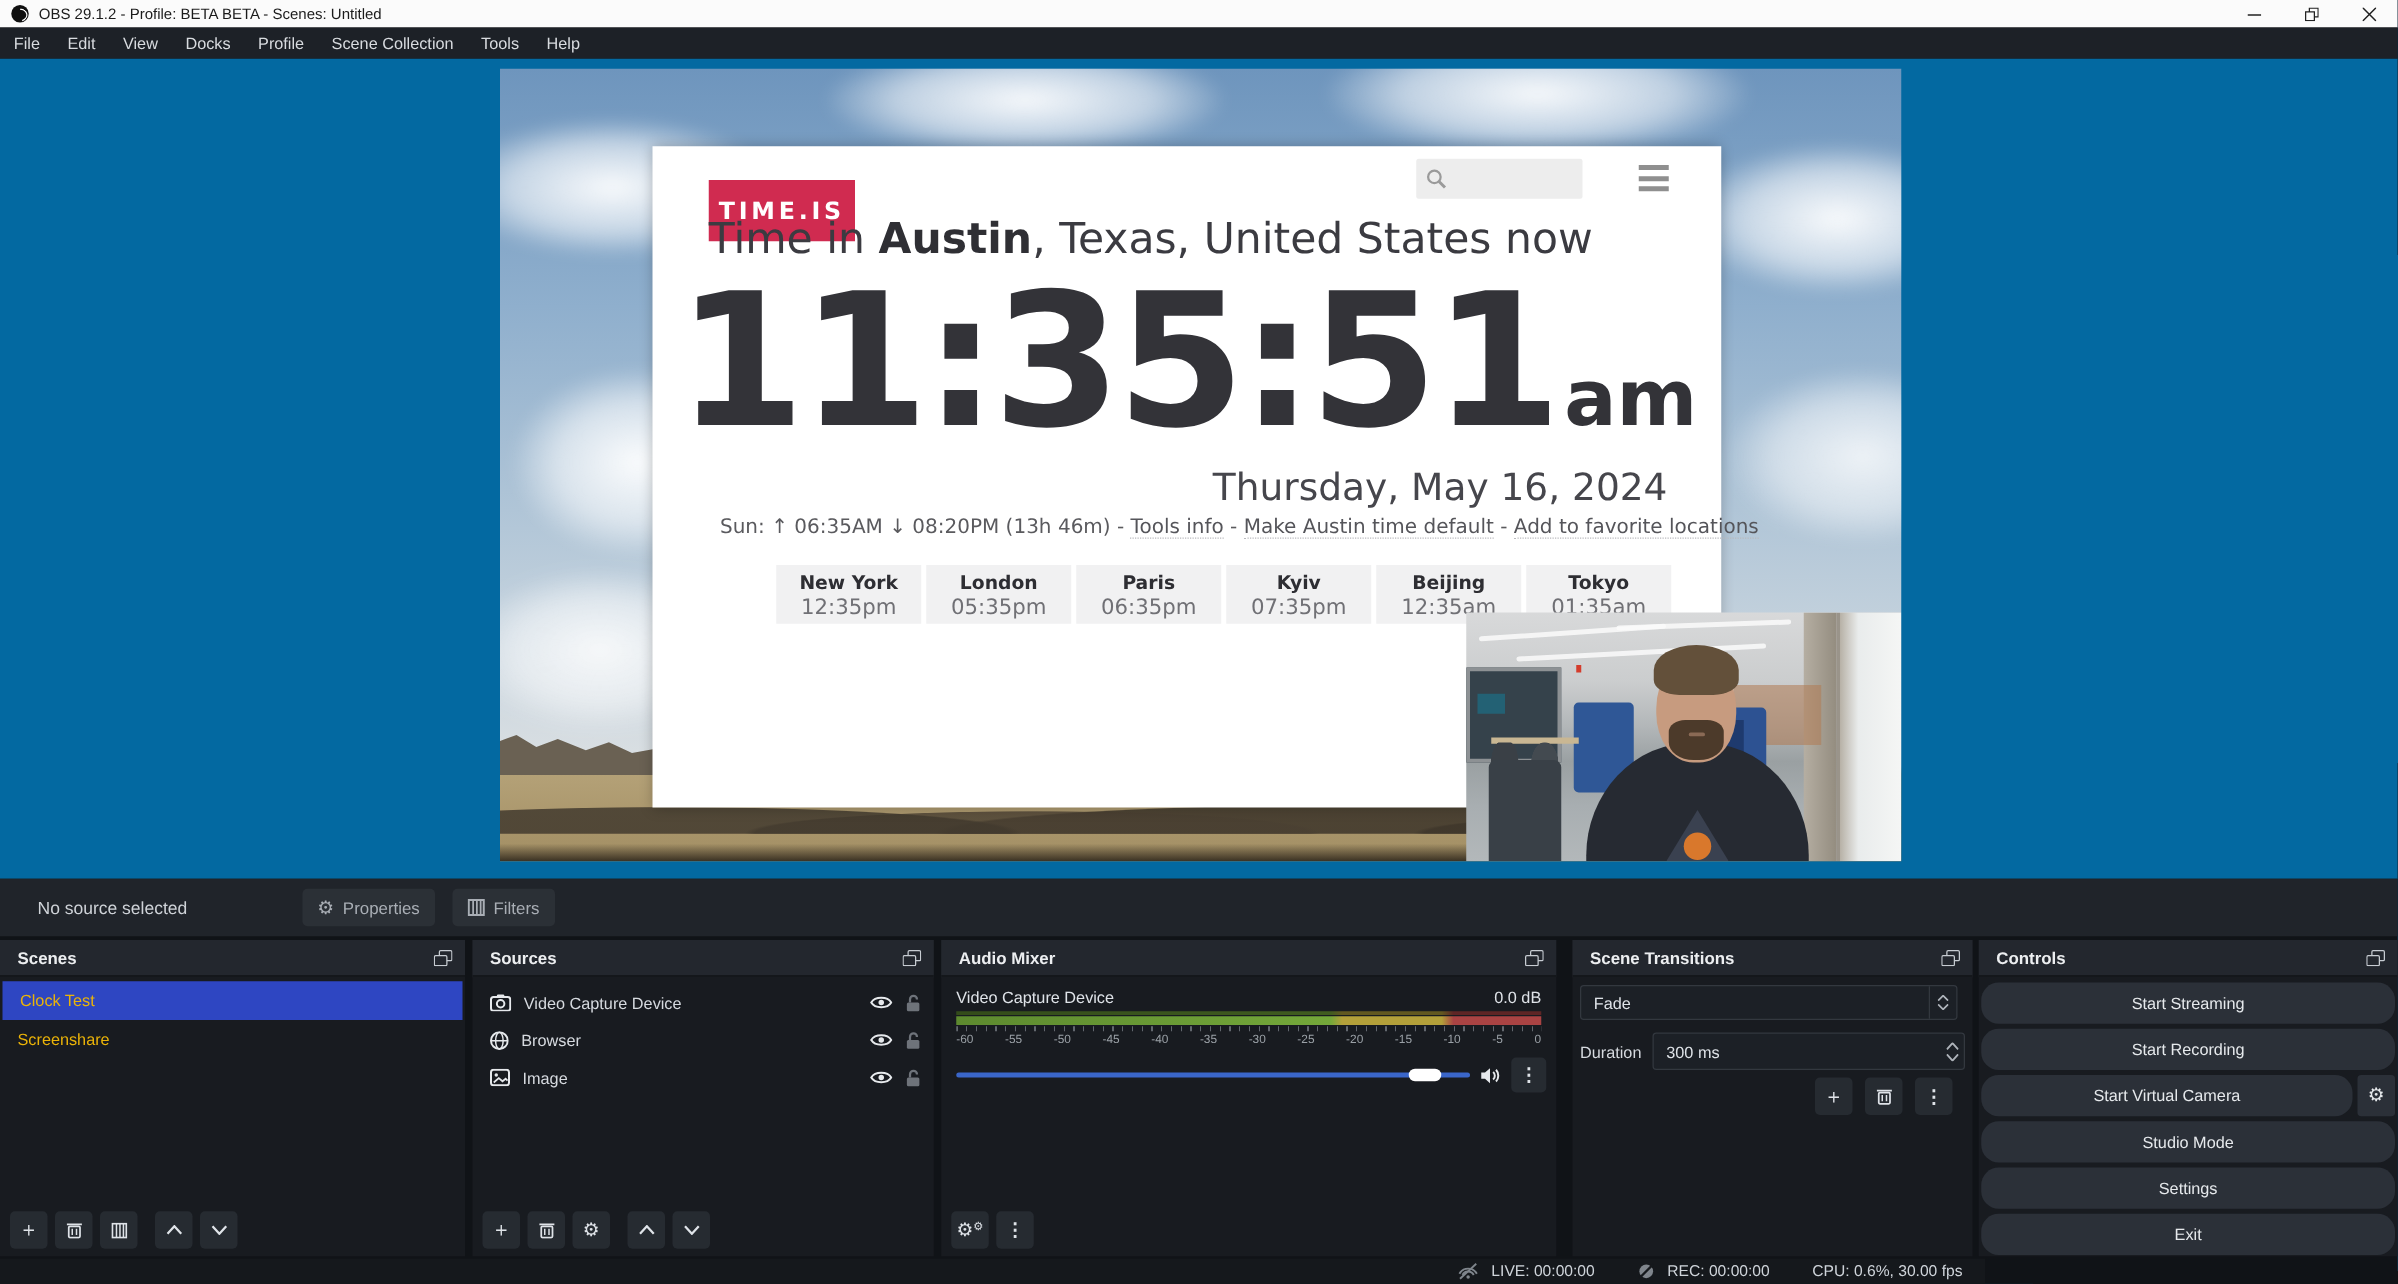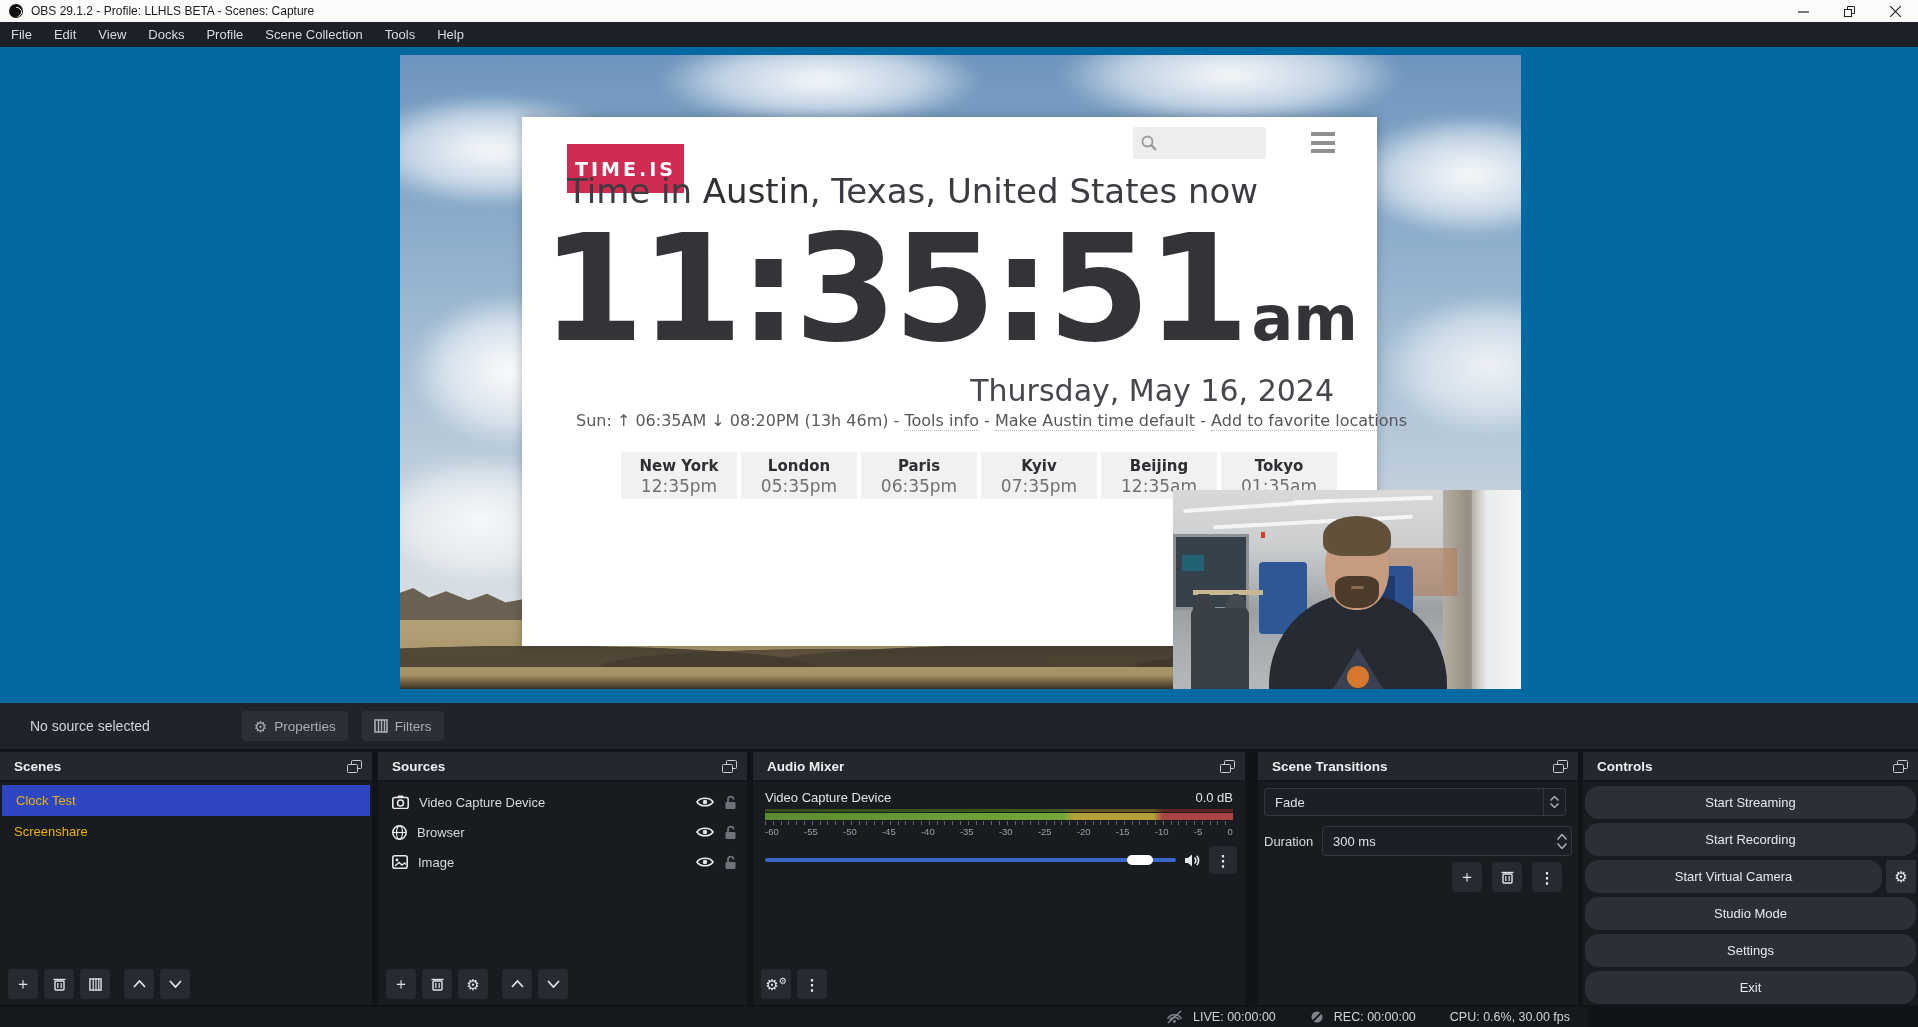--- a/index.html
+++ b/index.html
@@ -39,21 +39,21 @@
   #page { position:absolute; left:122px; top:62px; width:855px; height:529px; background:#ffffff;
     font-family:"DejaVu Sans", sans-serif; box-shadow:0 0 10px rgba(0,0,0,.25); }
   #logo { position:absolute; left:45px; top:27px; width:117px; height:49px; background:#d02b50; color:#fff;
     display:flex; align-items:center; justify-content:center; font-weight:bold; font-size:19px; letter-spacing:3px; }
   #searchbox { position:absolute; left:611px; top:10px; width:133px; height:32px; background:#ededed; border-radius:2px;
     display:flex; align-items:center; padding-left:7px; }
   #hamburger { position:absolute; left:789px; top:15px; width:24px; height:21px;
     display:flex; flex-direction:column; justify-content:space-between; }
   #hamburger span { display:block; height:4px; background:#8f8f8f; }
   #heading { position:absolute; left:45px; top:54px; width:790px; font-size:34px; color:#3b3b41; font-weight:400; }
-  #heading b { font-weight:normal; color:#2f2f34; }
+  #heading b { font-weight:bold; color:#2f2f34; }
   #clock { position:absolute; left:0; top:98px; width:855px; text-align:center; color:#333338; white-space:nowrap; }
   #clock .digits { font-size:148px; font-weight:bold; letter-spacing:-4px; line-height:1; }
   #clock .ampm  { font-size:62px; font-weight:bold; margin-left:6px; }
   #page-date { position:absolute; right:43px; top:256px; font-size:30px; color:#46464c; }
   #sun-line { position:absolute; left:54px; top:294px; width:760px; font-size:16px; color:#5a5a5e; white-space:nowrap; }
   #sun-line a { color:#55555a; text-decoration:none; border-bottom:1px dotted #b9b9bd; }
   #cities { position:absolute; left:99px; top:335px; display:flex; gap:4px; }
   .city { width:116px; height:47px; background:#f1f1f2; text-align:center; padding-top:5px; }
   .city .cname { font-size:15px; font-weight:bold; color:#2e2e33; }
   .city .ctime { font-size:17px; color:#707075; margin-top:1px; }
@@ -163,21 +163,21 @@
   .sb-gap { width:14px; }
 
   .gear-glyph { font-size:15px; line-height:1; }
   svg { display:block; }
 </style>
 </head>
 <body>
 
 <div id="titlebar">
   <span id="obs-logo"></span>
-  <span>OBS 29.1.2 - Profile: LLHLS BETA - Scenes: Capture</span>
+  <span>OBS 29.1.2 - Profile: BETA BETA - Scenes: Untitled</span>
   <div id="win-controls">
     <span class="wbtn">
       <svg width="11" height="11" viewBox="0 0 11 11">
           <line x1="0" y1="6" x2="11" y2="6" stroke="#222" stroke-width="1.2"></line>
         </svg>
     </span>
     <span class="wbtn">
       <svg width="11" height="11" viewBox="0 0 11 11">
           <rect x="0.5" y="3.5" width="7" height="7" fill="none" stroke="#222"></rect>
           <path d="M3.5 3.5 V0.5 H10.5 V7.5 H7.5" fill="none" stroke="#222"></path>

